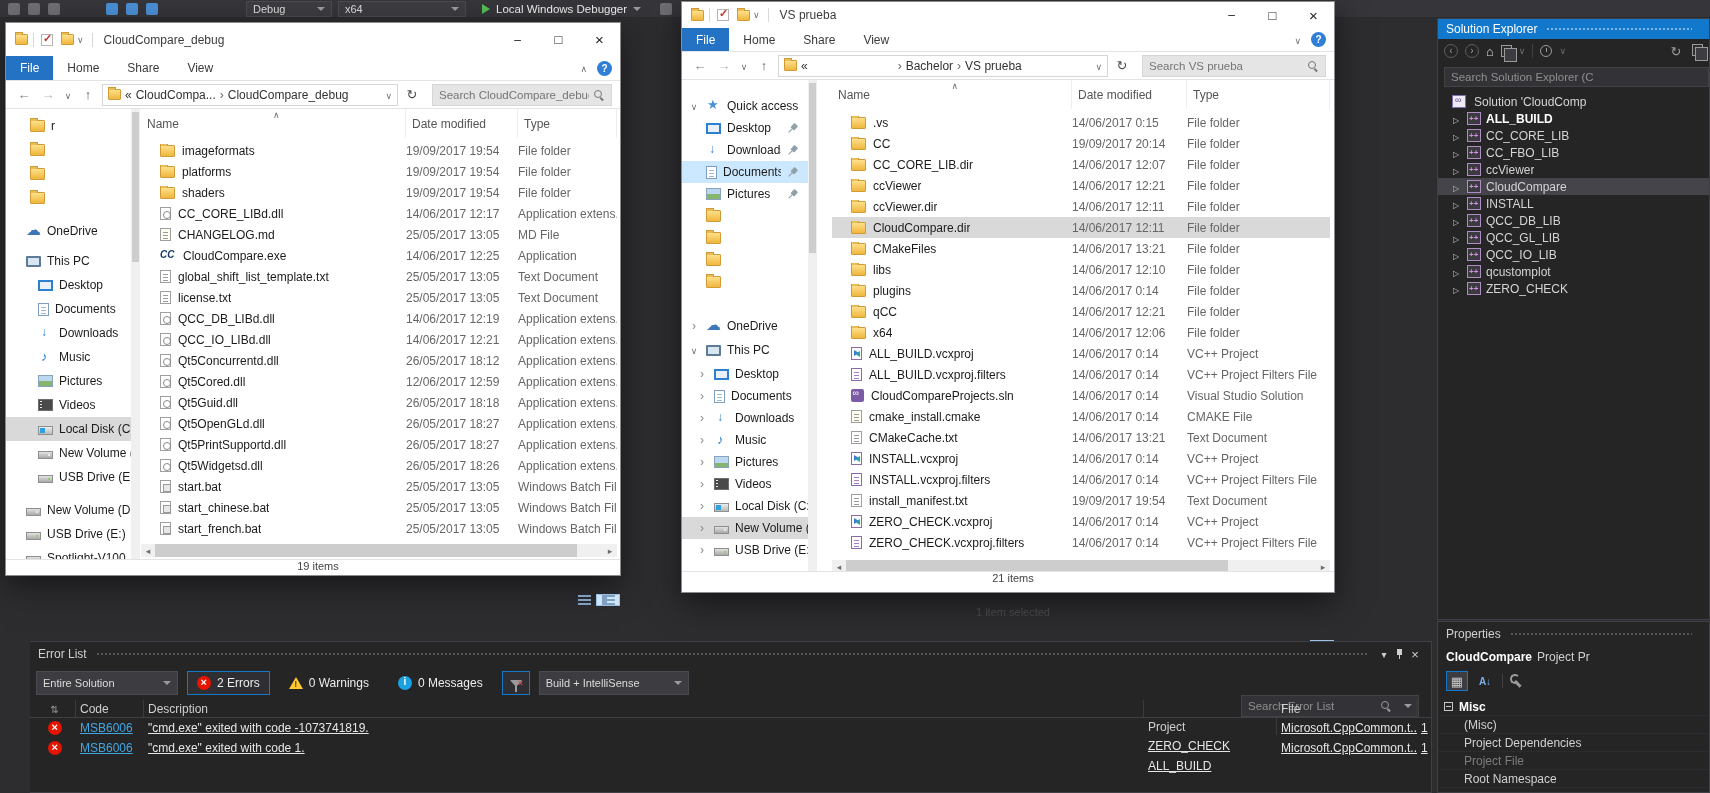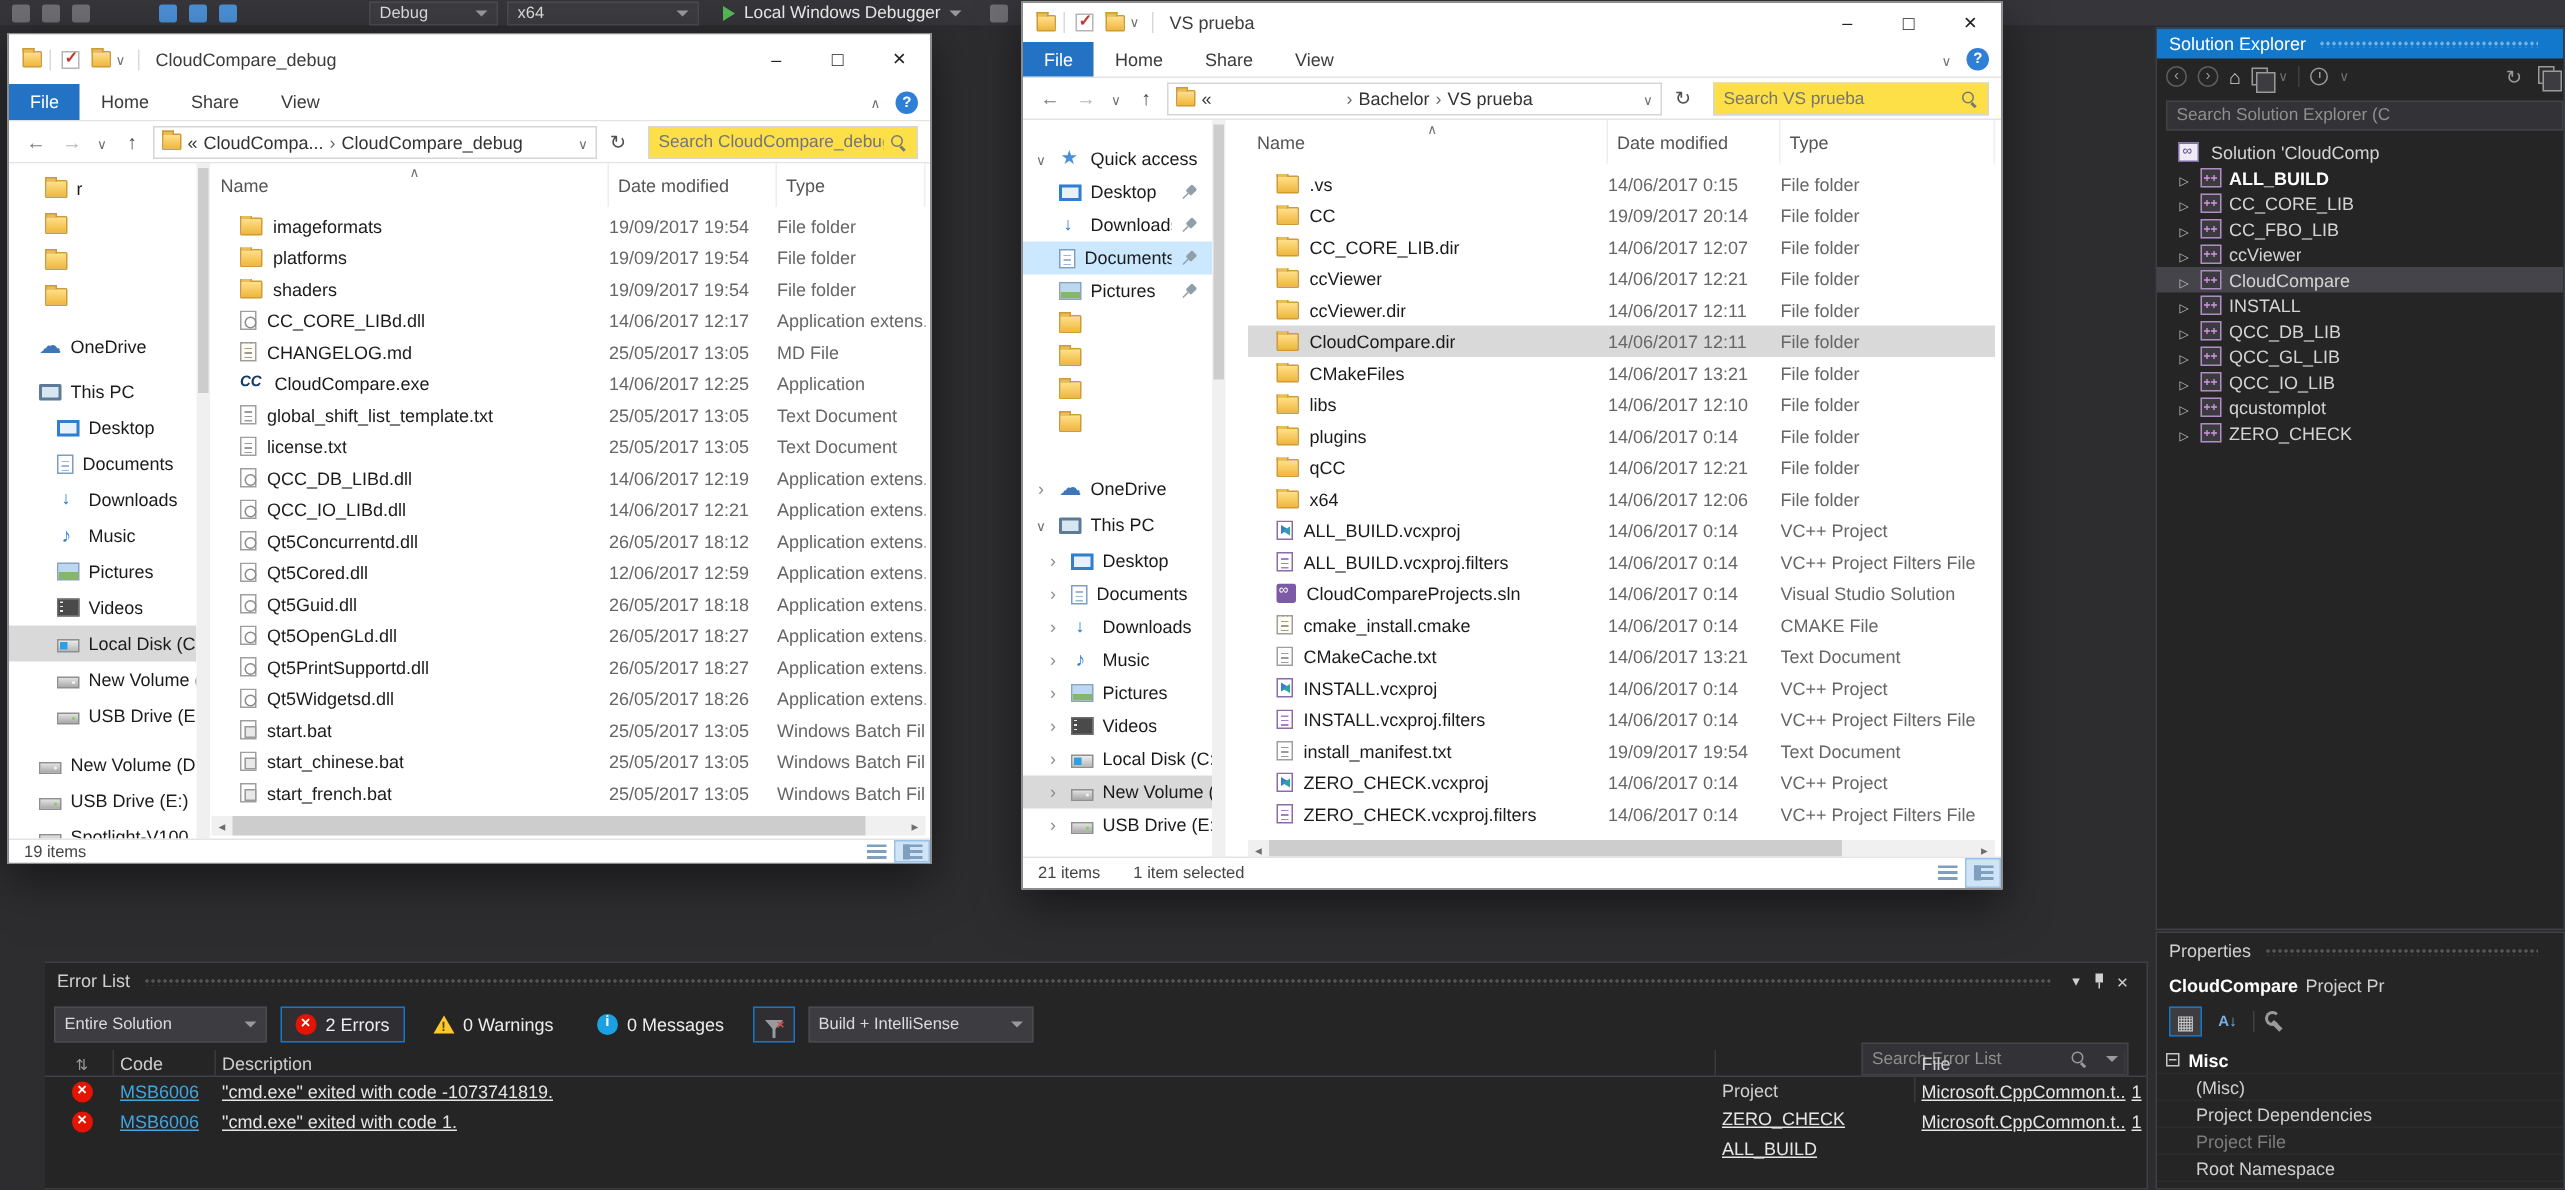--- a/index.html
+++ b/index.html
@@ -50,21 +50,21 @@
   .navarr.back::before{content:"\2190";}
   .navarr.fwd::before{content:"\2192";color:#b9b9b9;}
   .navarr.dn{width:12px;}
   .navarr.up::before{content:"\2191";color:#4f4f4f;}
   .addrbox{display:flex;align-items:center;height:22px;border:1px solid #d6d6d6;background:#fff;padding:0 5px;gap:4px;overflow:hidden;flex:none;}
   .crumb{white-space:nowrap;color:#333;}
   .csep::before{content:"\203A";color:#666;}
   .addrbox .tail{margin-left:auto;}
   .refresh{width:20px;text-align:center;color:#4f4f4f;font-size:13px;flex:none;}
   .refresh::before{content:"\21BB";}
-  .searchbox{display:flex;align-items:center;height:22px;border:1px solid #d6d6d6;background:#fde047;padding:0 6px;gap:4px;overflow:hidden;}
+  .searchbox{display:flex;align-items:center;height:22px;border:1px solid #d6d6d6;background:#e5e5e5;padding:0 6px;gap:4px;overflow:hidden;}
   .stext{flex:1;color:#757575;font-size:11.5px;white-space:nowrap;overflow:hidden;}
   .mag{width:12px;height:12px;position:relative;flex:none;}
   .mag::before{content:"";position:absolute;left:1px;top:1px;width:6px;height:6px;border:1.5px solid #777;border-radius:50%;}
   .mag::after{content:"";position:absolute;left:8px;top:8px;width:4px;height:2px;background:#777;transform:rotate(45deg);transform-origin:0 0;}
   .mag.dark::before{border-color:#9a9a9a;}
   .mag.dark::after{background:#9a9a9a;}
 
   
   .navpane{position:absolute;overflow:hidden;background:#fff;}
   .nrow{display:flex;align-items:center;height:24px;padding-left:20px;gap:6px;white-space:nowrap;}
@@ -135,21 +135,21 @@
   .c-type{flex:1;}
   .fname{overflow:hidden;white-space:nowrap;}
 
   
   .vscrollbar{position:absolute;background:#f0f0f0;}
   .vthumb{position:absolute;left:1px;right:1px;background:#cdcdcd;}
   .hscroll{position:absolute;height:13px;background:#f0f0f0;display:flex;align-items:center;}
   .harrow{width:14px;text-align:center;color:#6e6e6e;font-size:9px;flex:none;}
   .harrow.l::before{content:"\25C2";} .harrow.r::before{content:"\25B8";}
   .hthumb{height:13px;background:#cdcdcd;flex:1;}
-  .statusbar{position:absolute;left:0;right:0;bottom:0;background:#fff;border-top:1px solid #e3e3e3;display:flex;align-items:center;padding-left:10px;font-size:11px;color:#444;gap:22px;}
+  .statusbar{position:absolute;left:0;right:0;bottom:0;background:#fff;border-top:1px solid #e3e3e3;display:flex;align-items:center;padding-left:10px;font-size:11px;color:#444;gap:22px;flex-direction:column;}
   .viewics{margin-left:auto;display:flex;height:100%;}
   .viewic{width:24px;height:100%;display:flex;align-items:center;justify-content:center;}
   .viewic .g1{width:13px;height:10px;background:repeating-linear-gradient(#7e9fbd 0 2px,transparent 2px 4px);}
   .viewic.sel{background:#cfe4f7;border:1px solid #9ac2e8;}
   .viewic .g2{width:13px;height:10px;background:
      linear-gradient(90deg,#7e9fbd 5px,transparent 5px),repeating-linear-gradient(#7e9fbd 0 2px,transparent 2px 4px);}
 
   
   .vspanel{position:absolute;background:#252526;border:1px solid #3f3f46;color:#d0d0d0;overflow:hidden;}
   .ptitle{display:flex;align-items:center;padding:0 8px;color:#d0d0d0;font-size:12px;}

